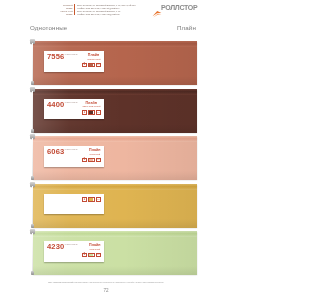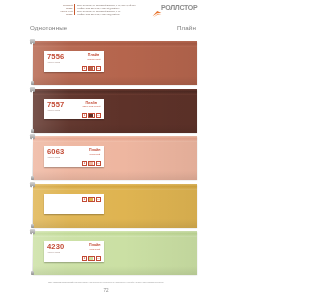--- a/index.html
+++ b/index.html
@@ -116,21 +116,21 @@
     position:absolute;left:44px;top:10px;
     width:60px;height:20.5px;
     background:#ffffff;
     box-shadow:0 0.5px 1.2px rgba(0,0,0,0.28);
     box-sizing:border-box;
     padding:2px 2.5px 1.5px 3px;
   }
   .card-top{
     display:flex;align-items:flex-start;justify-content:space-between;
   }
-  .card-left{display:flex;flex-direction:column;}
+  .card-left{display:flex;flex-direction:row;}
   .card-code{
     font-size:7.6px;line-height:8px;font-weight:700;
     letter-spacing:0.1px;
   }
   .card-code-sub{
     font-size:1.9px;line-height:3px;color:#a08a84;letter-spacing:0.05px;
     margin-top:0.4px;
   }
   .card-right{
     display:flex;flex-direction:column;align-items:center;
@@ -264,21 +264,21 @@
           <div class="blind-bottom-shade"></div>
         </div>
         <div class="cord">
           <span class="cord-bracket"></span>
           <span class="cord-chain"></span>
           <span class="cord-weight"></span>
         </div>
         <div class="card">
           <div class="card-top">
             <div class="card-left">
-              <span class="card-code" style="color: rgb(194, 74, 52);">7557</span>
+              <span class="card-code" style="color: rgb(194, 74, 52);">4400</span>
               <span class="card-code-sub">Артикул ткани</span>
             </div>
             <div class="card-right">
               <span class="card-collection" style="color: rgb(194, 74, 52);">Плайн</span>
               <span class="card-colorname" style="color: rgb(194, 74, 52);">темно-коричневый</span>
             </div>
           </div>
           <div class="card-specs">
             <span class="spec-box">1</span>
             <span class="spec-chip">

